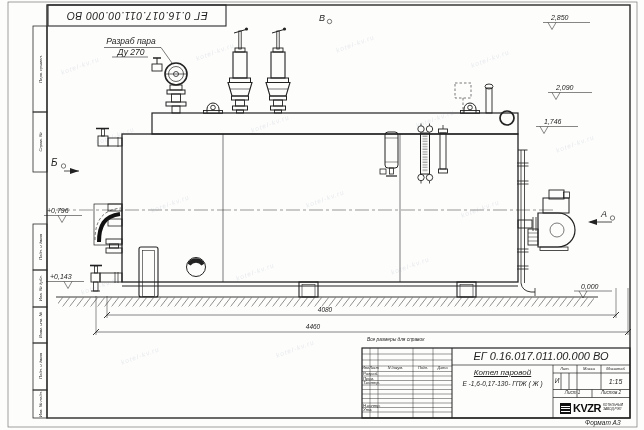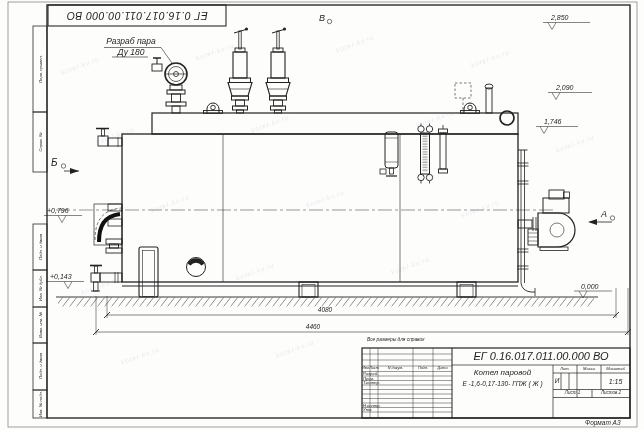--- a/index.html
+++ b/index.html
@@ -317,40 +317,40 @@
 
   <div class="mlabel" style="left:40px;top:69px">Перв. примен.</div>
   <div class="mlabel" style="left:40px;top:142px">Справ. №</div>
   <div class="mlabel" style="left:40px;top:247px">Подп. и дата</div>
   <div class="mlabel" style="left:40px;top:288px">Инв. № дубл.</div>
   <div class="mlabel" style="left:40px;top:325px">Взам. инв. №</div>
   <div class="mlabel" style="left:40px;top:366px">Подп. и дата</div>
   <div class="mlabel" style="left:40px;top:404px">Инв. № подл.</div>
 
   <div class="t ctr" style="left:100px;top:37px;width:62px;height:9px;font-size:8.5px;">Разраб пара</div>
-  <div class="t ctr" style="left:100px;top:48px;width:62px;height:8px;font-size:8.5px;">Ду 180</div>
+  <div class="t ctr" style="left:100px;top:48px;width:62px;height:8px;font-size:8.5px;">Ду 270</div>
 
   <div class="t" style="left:51px;top:158px;font-size:10px;">Б</div>
   <div class="t" style="left:319px;top:14px;font-size:9px;">В</div>
   <div class="t" style="left:601px;top:210px;font-size:9px;">А</div>
 
   <div class="t" style="left:551px;top:14px;font-size:7px;">2,850</div>
   <div class="t" style="left:556px;top:84px;font-size:7px;">2,090</div>
   <div class="t" style="left:544px;top:118px;font-size:7px;">1,746</div>
   <div class="t" style="left:47px;top:207px;font-size:7px;">+0,796</div>
   <div class="t" style="left:50px;top:273px;font-size:7px;">+0,143</div>
   <div class="t" style="left:581px;top:283px;font-size:7px;">0,000</div>
 
   <div class="t ctr" style="left:300px;top:307px;width:50px;height:7px;font-size:6.5px;">4080</div>
   <div class="t ctr" style="left:288px;top:324px;width:50px;height:7px;font-size:6.5px;">4460</div>
 
   <div class="t" style="left:367px;top:338px;font-size:4.8px;">Все размеры для справок</div>
 
   <div class="t ctr tb" style="left:452px;top:350px;width:178px;height:13px;font-size:11px;">ЕГ 0.16.017.011.00.000  ВО</div>
-  <div class="t ctr tb" style="left:452px;top:368px;width:101px;height:10px;font-size:8px;">Котел паровой</div>
+  <div class="t ctr tb" style="left:452px;top:368px;width:101px;height:10px;font-size:8px;text-decoration:underline;">Котел паровой</div>
   <div class="t ctr tb" style="left:452px;top:380px;width:101px;height:9px;font-size:6.6px;">Е -1,6-0,17-130- ГПЖ ( Ж )</div>
 
   <div class="t ctr" style="left:362px;top:366.5px;width:8px;height:5px;font-size:3.6px;">Изм.</div>
   <div class="t ctr" style="left:370px;top:366.5px;width:8px;height:5px;font-size:3.6px;">Лист</div>
   <div class="t ctr" style="left:378px;top:366.5px;width:35px;height:5px;font-size:3.8px;">N докум.</div>
   <div class="t ctr" style="left:413px;top:366.5px;width:20px;height:5px;font-size:3.8px;">Подп.</div>
   <div class="t ctr" style="left:433px;top:366.5px;width:19px;height:5px;font-size:3.8px;">Дата</div>
 
   <div class="t" style="left:363px;top:372px;font-size:4.2px;">Разраб.</div>
   <div class="t" style="left:363px;top:376.5px;font-size:4.2px;">Пров.</div>
@@ -361,16 +361,21 @@
   <div class="t ctr" style="left:553px;top:366px;width:24px;height:6px;font-size:4px;">Лит.</div>
   <div class="t ctr" style="left:577px;top:366px;width:24px;height:6px;font-size:4px;">Масса</div>
   <div class="t ctr" style="left:601px;top:366px;width:29px;height:6px;font-size:4px;">Масштаб</div>
 
   <div class="t ctr" style="left:551px;top:376px;width:12px;height:10px;font-size:6.5px;">И</div>
   <div class="t ctr" style="left:601px;top:376px;width:29px;height:10px;font-size:7px;">1:15</div>
 
   <div class="t ctr" style="left:553px;top:390px;width:39px;height:7px;font-size:4.5px;">Лист 1</div>
   <div class="t ctr" style="left:592px;top:390px;width:38px;height:7px;font-size:4.5px;">Листов 2</div>
 
+  <div class="logo-row" style="left:553px;top:398px;width:77px;height:20px;">
+    <span class="logo-glyph"></span>
+    <span class="logo-name">KVZR</span>
+    <span class="logo-sub"><span>КОТЕЛЬНЫЙ</span><br><span>ЗАВОД РЭП</span></span>
+  </div>
 
   <div class="t" style="left:585px;top:419.5px;font-size:6.5px;">Формат А3</div>
 
 </div>
 
 </body></html>

